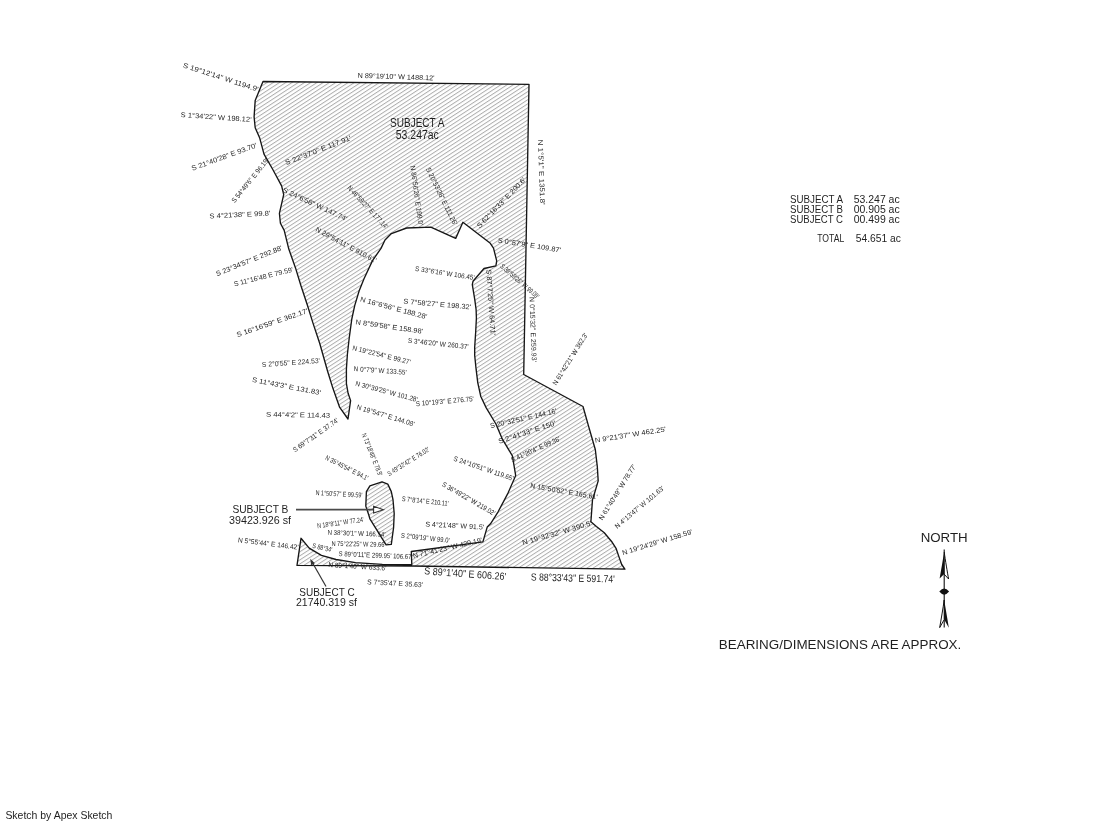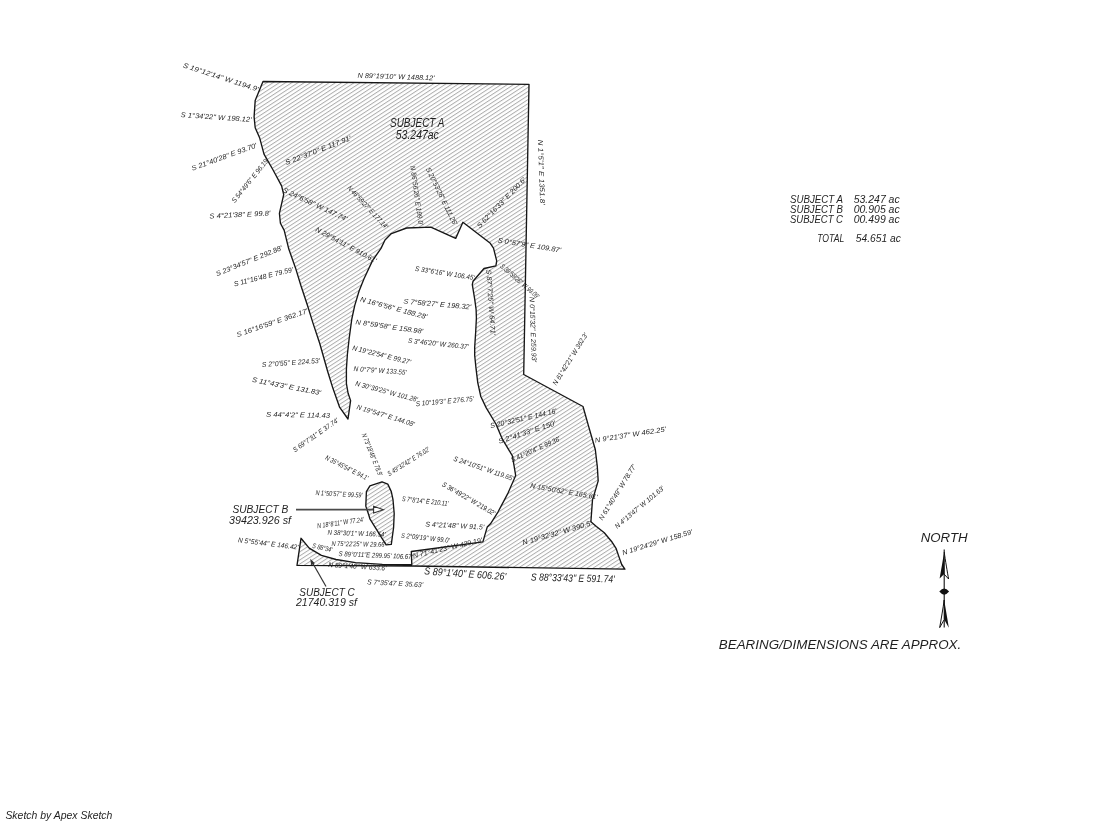--- a/index.html
+++ b/index.html
@@ -1,16 +1,16 @@
 <!DOCTYPE html>
 <html><head>
 <meta charset="utf-8">
 <style>
 html,body{margin:0;padding:0;background:#ffffff;}
-#page{position:relative;width:1087px;height:821px;background:#ef4444;overflow:hidden;font-style:italic;}
+#page{position:relative;width:1087px;height:821px;background:#ef4444;overflow:hidden;}
 svg{display:block;}
 text{fill:#1f1f1f;font-family:"Liberation Sans",sans-serif;}
 </style>
 </head>
 <body>
 <div id="page">
 <svg width="1119" height="821" viewBox="0 0 1119 821">
 <defs>
 <pattern id="hatch" patternUnits="userSpaceOnUse" width="8" height="3.4" patternTransform="rotate(-33)">
 <line x1="0" y1="0.5" x2="8" y2="0.5" stroke="#ababab" stroke-width="0.95"></line>

